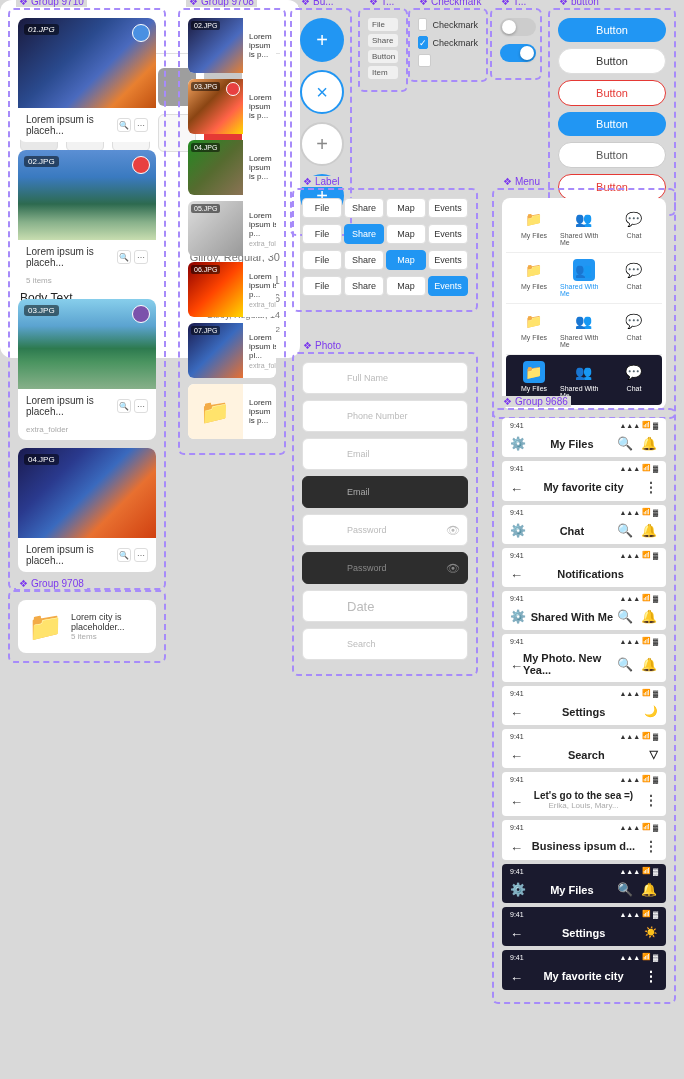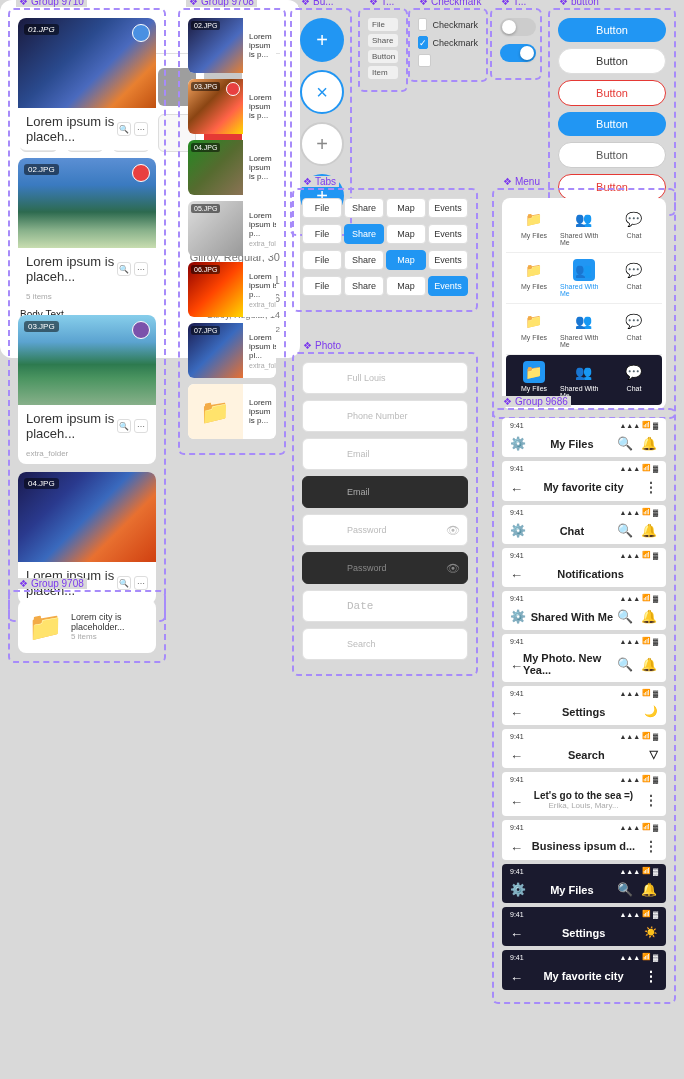--- a/index.html
+++ b/index.html
@@ -104,21 +104,21 @@
     }
 
     .card-body {
       padding: 6px 8px;
       display: flex;
       align-items: center;
       justify-content: space-between;
     }
 
     .card-text {
-      font-size: 13px;
+      font-size: 10px;
       color: #333;
     }
 
     .card-icons {
       display: flex;
       gap: 3px;
     }
 
     .card-icon {
       width: 14px;
@@ -778,21 +778,21 @@
 
 <div class="group-box" id="buGroup">
   <span class="group-label">Bu...</span>
   <div class="circle-btn">+</div>
   <div class="circle-btn outlined">×</div>
   <div class="circle-btn gray-outline">+</div>
   <div class="circle-btn">+</div>
 </div>
 
 <div class="group-box" id="tabsSection">
-  <span class="group-label">Tabs</span>
+  <span class="group-label">Label</span>
 
   <div class="tabs-row">
     <div class="tab-pill">File</div>
     <div class="tab-pill">Share</div>
     <div class="tab-pill">Map</div>
     <div class="tab-pill">Events</div>
   </div>
 
   <div class="tabs-row">
     <div class="tab-pill">File</div>
@@ -815,21 +815,21 @@
     <div class="tab-pill active-blue">Events</div>
   </div>
 </div>
 
 <div class="group-box" id="labelSection">
   <span class="group-label">Photo</span>
 
   <div class="input-wrapper">
     <span class="input-icon">👤</span>
     <div class="input-field">
-      <span style="padding-left:16px;font-size:9px;color:#bbb;">Full Louis</span>
+      <span style="padding-left:16px;font-size:9px;color:#bbb;">Full Name</span>
     </div>
   </div>
 
   <div class="input-wrapper">
     <span class="input-icon">📞</span>
     <div class="input-field">
       <span style="padding-left:16px;font-size:9px;color:#bbb;">Phone Number</span>
     </div>
   </div>
 
@@ -860,21 +860,21 @@
     <div class="input-field dark-pass">
       <span style="padding-left:16px;font-size:9px;color:#888;">Password</span>
     </div>
     <span class="input-icon-right" style="color:#888;">👁</span>
   </div>
 
 
   <div class="input-wrapper">
     <span class="input-icon">📅</span>
     <div class="input-field">
-      <span style="padding-left:16px;font-size:11px;color:#bbb;font-family:Liberation Mono, monospace;">Date</span>
+      <span style="padding-left:16px;font-size:13px;color:#bbb;">Date</span>
     </div>
   </div>
 
   <div class="input-wrapper">
     <span class="input-icon">🔍</span>
     <div class="input-field">
       <span style="padding-left:16px;font-size:9px;color:#bbb;">Search</span>
     </div>
   </div>
 </div>

